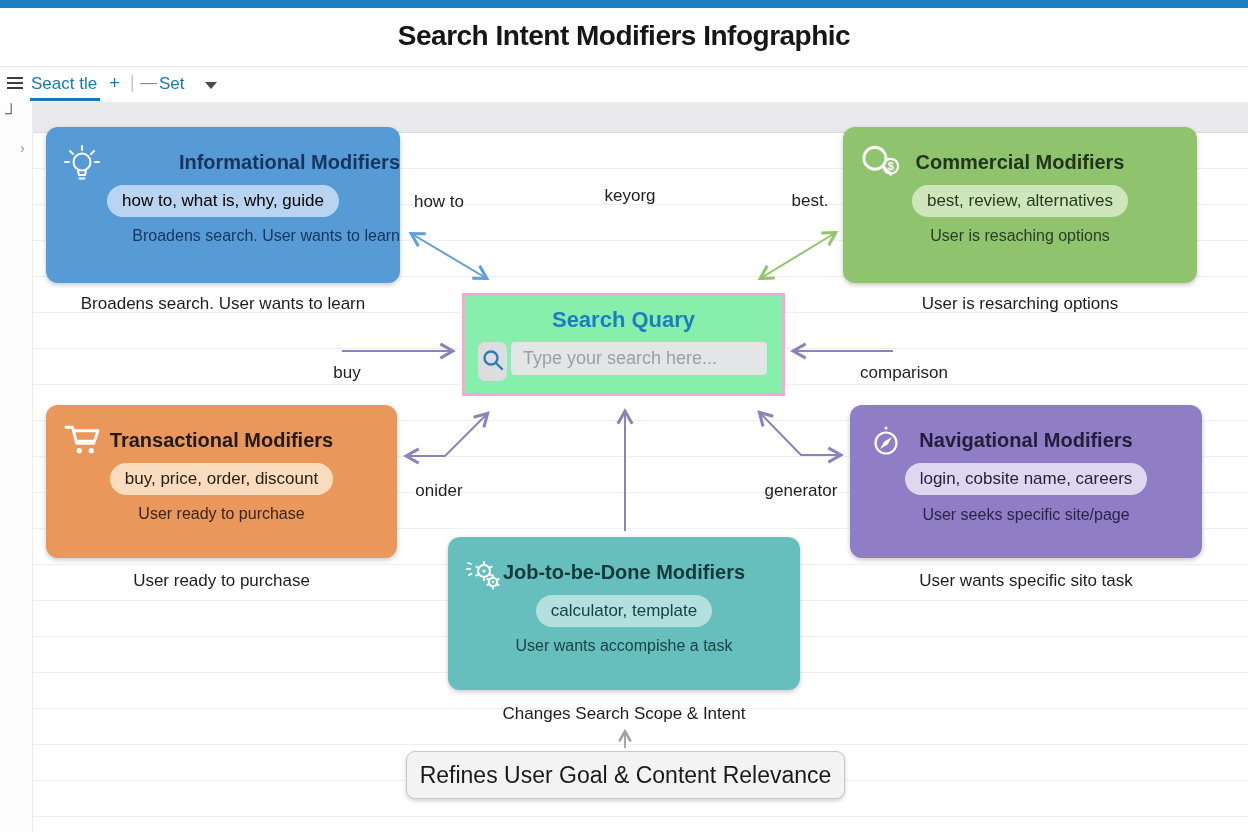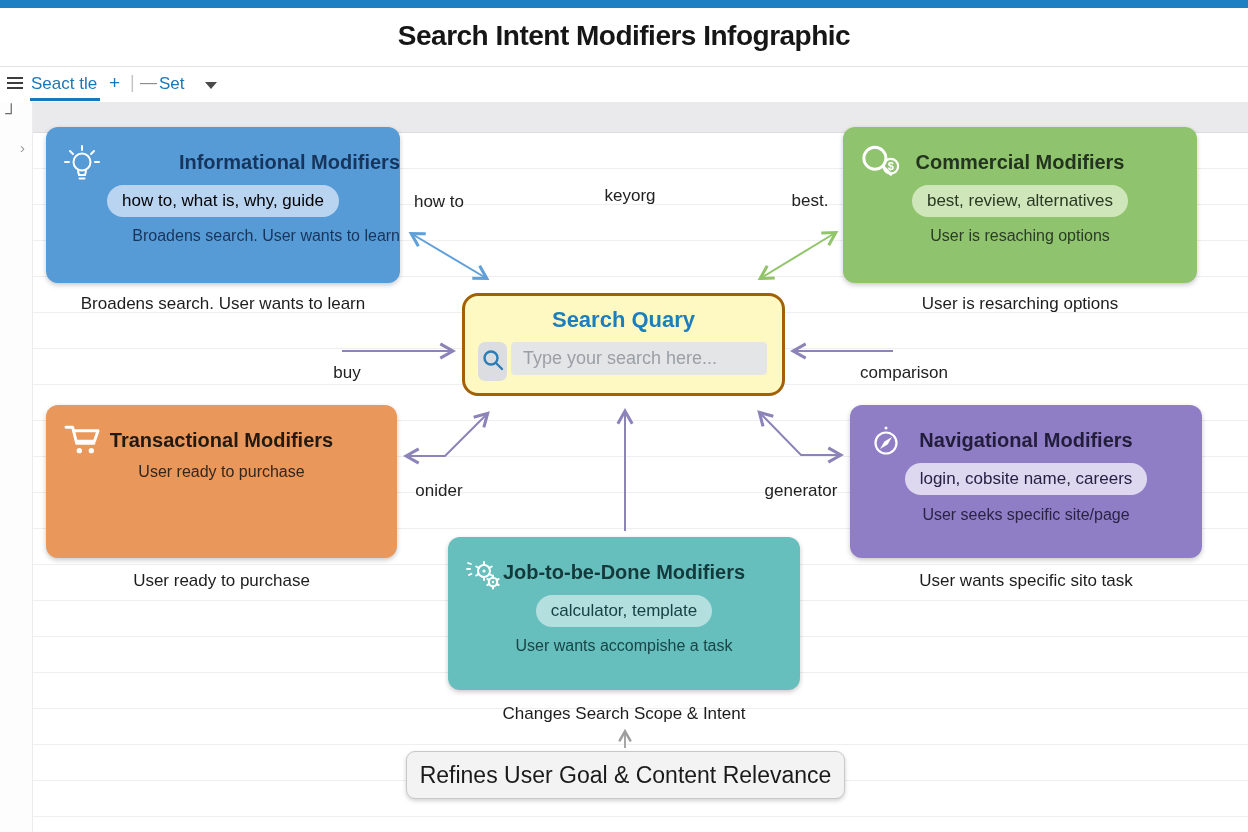--- a/index.html
+++ b/index.html
@@ -61,22 +61,22 @@
   .pill-jtbd { background:#b3dfdf; color:#164244; }
 
   .caption { position:absolute; text-align:center; font-size:17px; color:#1d1d1d; }
   .cap-info  { left:46px;  width:354px; top:294px; }
   .cap-comm  { left:843px; width:354px; top:294px; }
   .cap-trans { left:46px;  width:351px; top:571px; }
   .cap-nav   { left:850px; width:352px; top:571px; }
   .cap-jtbd  { left:448px; width:352px; top:704px; }
 
   
-  .search-box { position:absolute; left:462px; top:293px; width:323px; height:103px; background:#fef9c3;
-    border:3px solid #a16207; border-radius:16px; }
+  .search-box { position:absolute; left:462px; top:293px; width:323px; height:103px; background:#86efac;
+    border:3px solid #f9a8d4; border-radius:0; }
   .search-title { margin-top:11px; text-align:center; font-size:22px; font-weight:bold; color:#1d7ebd; }
   .search-row { display:flex; margin:9px 15px 0 13px; gap:4px; }
   .search-icon-btn { width:42px; height:39px; background:#dcdde0; border-radius:7px;
     display:flex; align-items:center; justify-content:center; cursor:pointer; }
   .search-input { flex:1; height:33px; background:#e4e5e7; border:none; border-radius:4px;
     padding:0 12px; font-size:18px; font-family:"Liberation Sans", sans-serif; color:#555; outline:none; }
   .search-input::placeholder { color:#9aa0a6; }
 
   
   .flow-label { position:absolute; transform:translateX(-50%); font-size:17px; color:#222; white-space:nowrap; }
@@ -189,20 +189,21 @@
       <div class="card-icon">
         <svg width="40" height="42" viewBox="-2 -2 30 30">
           <g stroke="#fff" stroke-width="2.2" fill="none" stroke-linecap="round" stroke-linejoin="round">
             <path d="M1,2 H6 L9,14 H22 M7,4.5 H25 L22.3,12.5 H8.5"></path>
           </g>
           <circle cx="11" cy="19.5" r="2" fill="#fff"></circle>
           <circle cx="20" cy="19.5" r="2" fill="#fff"></circle>
         </svg>
       </div>
       <div class="card-title">Transactional Modifiers</div>
+      <div class="card-pill pill-trans">buy, price, order, discount</div>
       <div class="card-desc">User ready to purchase</div>
     </div>
     <div class="caption cap-trans">User ready to purchase</div>
 
     <div class="card card-nav">
       <div class="card-icon">
         <svg width="40" height="44" viewBox="-20 -22 40 44">
           <circle cx="0" cy="0" r="10.5" stroke="#fff" stroke-width="2.2" fill="none"></circle>
           <circle cx="0" cy="-15" r="1.5" fill="#fff"></circle>
           <path d="M6,-6 L1.6,1.6 L-6,6 L-1.6,-1.6 Z" fill="#fff"></path>

